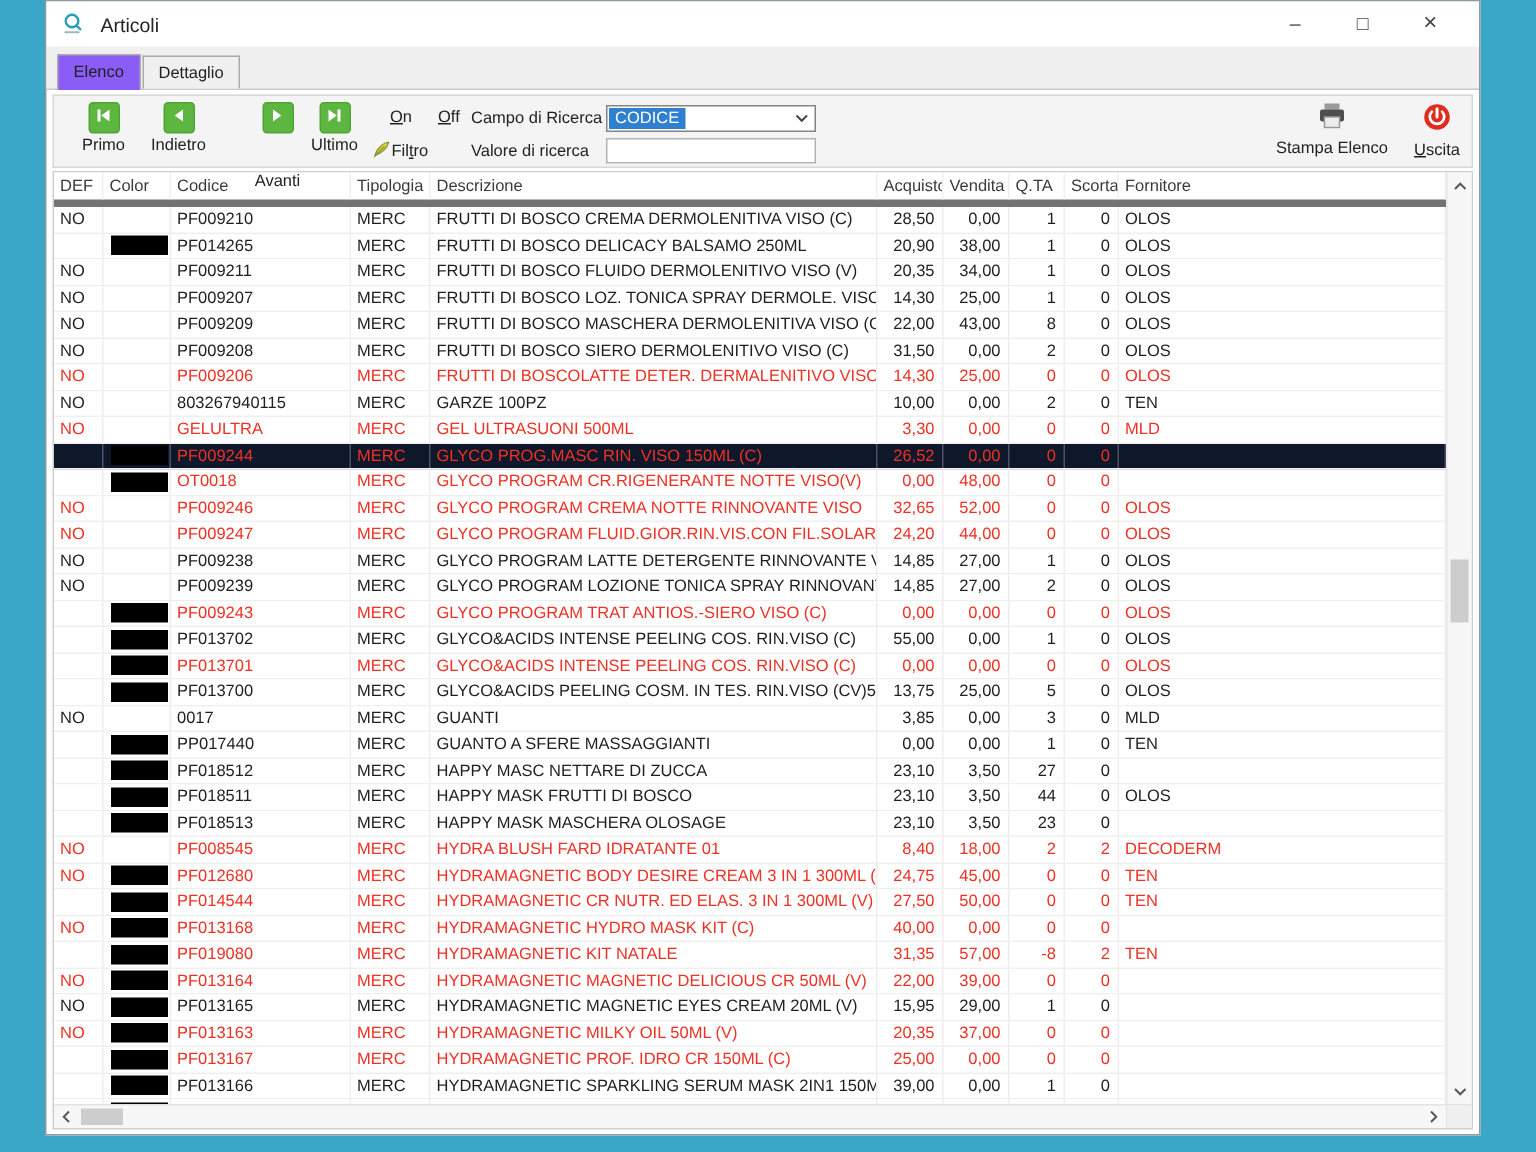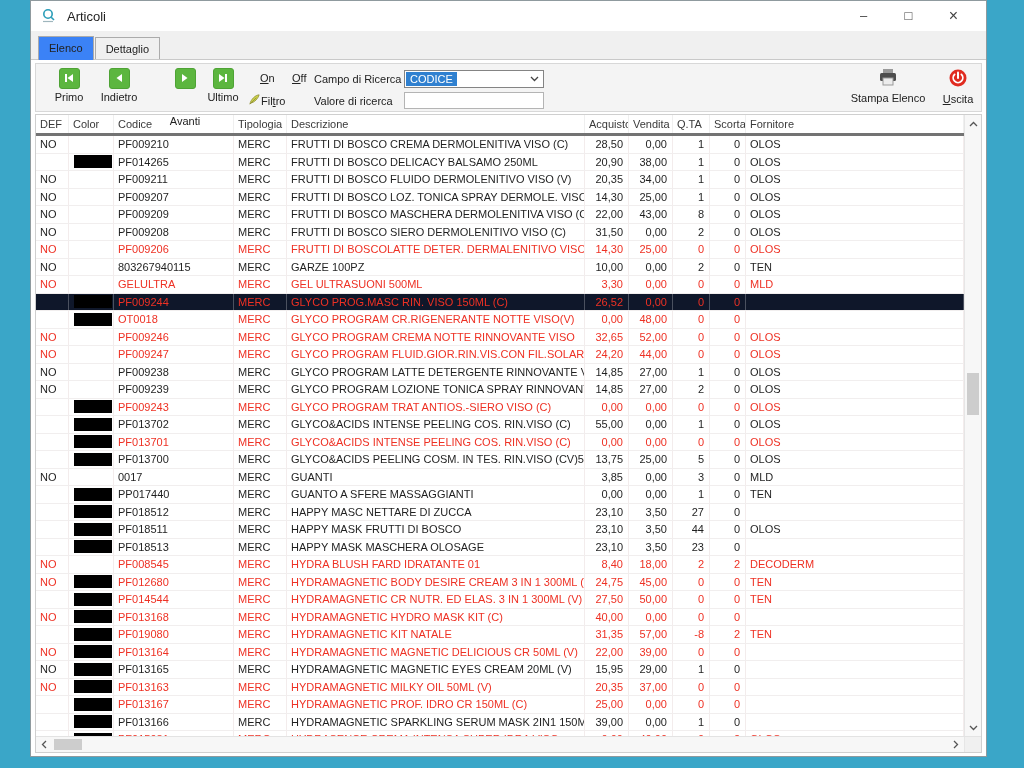--- a/index.html
+++ b/index.html
@@ -12,21 +12,21 @@
   .appicon{width:18px;height:16px;margin-right:8px;flex:none;}
   .apptitle{font-size:13px;color:#222;}
   .wincontrols{margin-left:auto;display:flex;align-items:center;gap:0;}
   .winbtn{width:45px;text-align:center;font-size:13px;color:#444;cursor:default;line-height:30px;}
   .winbtn.close{font-size:16px;}
   
   .tabstrip{height:29px;flex:none;background:#f0f0f0;display:flex;align-items:flex-end;padding-left:7px;
             border-bottom:1px solid #c9c9c9;box-sizing:border-box;}
   .tab{font-size:11px;color:#222;background:#f0f0f0;border:1px solid #ababab;border-bottom:none;
        padding:5px 10px 4px;margin-right:1px;position:relative;}
-  .tab.active{background:#3b82f6;margin-bottom:-1px;padding-bottom:6px;z-index:2;text-align:center;}
+  .tab.active{background:#8b5cf6;margin-bottom:-1px;padding-bottom:6px;z-index:2;text-align:center;}
   
   .toolbar{flex:none;height:47px;margin:3px 4px 2px;border:1px solid #d8d8d8;background:#f4f4f4;position:relative;}
   .navitem{position:absolute;top:4px;width:52px;display:flex;flex-direction:column;align-items:center;}
   .navbtn{width:21px;height:21px;border-radius:3px;background:#5cb63f;border:1px solid #4ea335;
           display:flex;align-items:center;justify-content:center;box-sizing:border-box;}
   .navlbl{font-size:11px;color:#222;margin-top:2px;white-space:nowrap;}
   .tlabel{position:absolute;font-size:11px;color:#222;white-space:nowrap;}
   .mn{text-decoration:underline;}
   .filtro{position:absolute;left:212px;top:29px;display:flex;align-items:center;gap:0;font-size:11px;color:#222;}
   .combo{position:absolute;left:368px;top:6px;width:140px;height:18px;border:1px solid #848484;background:#fff;
@@ -35,21 +35,21 @@
   .combo-arrow{margin-left:auto;padding-right:4px;display:flex;align-items:center;}
   .tinput{position:absolute;left:368px;top:28px;width:140px;height:17px;border:1px solid #b4b4b4;
           box-sizing:border-box;font-size:11px;padding:0 3px;background:#fff;outline:none;}
   .toolright{position:absolute;display:flex;flex-direction:column;align-items:center;}
   .toolright .navlbl{margin-top:1px;}
   
   .gridpanel{flex:1;margin:0 4px 3px;border:1px solid #cfcfcf;display:flex;flex-direction:column;min-height:0;background:#fff;}
   .gridmain{flex:1;display:flex;min-height:0;}
   .gridcontent{flex:1;display:flex;flex-direction:column;min-width:0;}
   .grid-cols{display:grid;grid-template-columns:33px 45px 120px 53px 298px 44px 44px 37px 36px minmax(0,1fr);}
-  .headrow{flex:none;height:18px;border-bottom:3px solid #737373;background:#fff;}
+  .headrow{flex:none;height:18px;border-bottom:5px solid #737373;background:#fff;}
   .hc{font-size:11px;color:#3a3a3a;display:flex;align-items:center;padding-left:4px;border-right:1px solid #efefef;
       white-space:nowrap;overflow:hidden;box-sizing:border-box;}
   .tbody{flex:1;overflow:hidden;}
   .trow{height:17.5px;border-bottom:1px solid #f1eeee;color:#1f1f1f;box-sizing:border-box;background:#fff;}
   .trow.red{color:#ee3124;}
   .trow.selected{background:#0f172a;}
   .trow.selected .c{border-right-color:rgba(255,255,255,0.25);}
   .c{font-size:11px;display:flex;align-items:center;padding-left:4px;white-space:nowrap;overflow:hidden;
      border-right:1px solid #f3ecec;box-sizing:border-box;height:100%;}
   .c.num{justify-content:flex-end;padding-right:5px;padding-left:0;}

